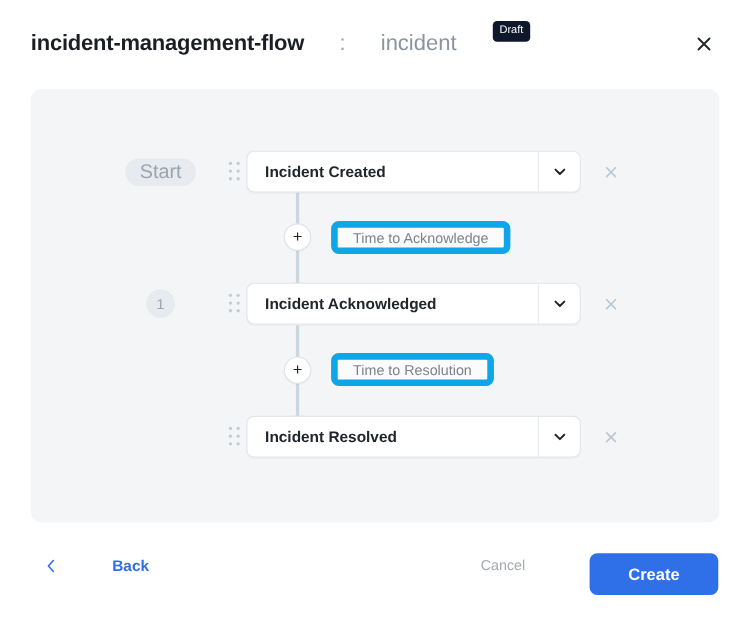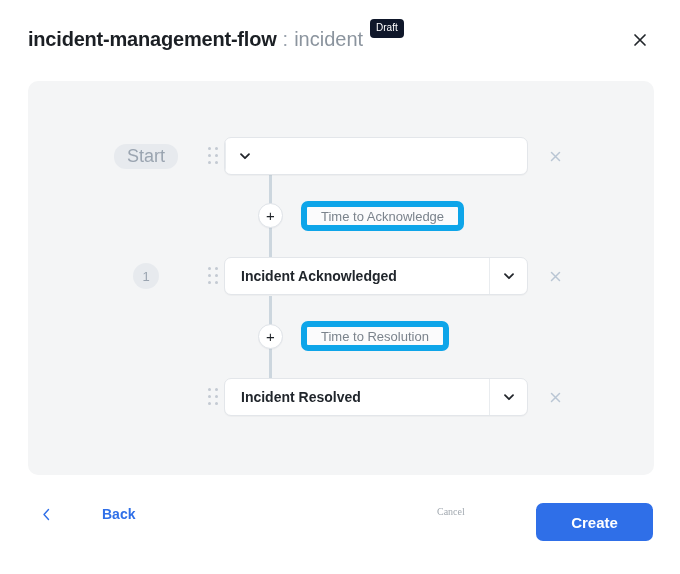--- a/index.html
+++ b/index.html
@@ -23,20 +23,21 @@
   .header {
     position: absolute;
     left: 0; top: 0;
     width: 680px; height: 78px;
   }
   .title-wrap {
     position: absolute;
     left: 28px; top: 24px;
     display: flex;
     align-items: flex-start;
+    gap: 26px;
   }
   .title-main {
     font-size: 20px;
     font-weight: bold;
     color: #1b1f24;
     letter-spacing: -0.2px;
     line-height: 30px;
   }
   .title-sep {
     font-size: 20px;
@@ -272,24 +273,23 @@
   .back-chev {
     margin-right: 8px;
     display: flex;
     align-items: center;
     color: #2f6fe8;
     font-weight: normal;
   }
   .cancel-btn {
     position: absolute;
     left: 437px; top: 31px;
-    font-size: 10px;
+    font-size: 13px;
     color: #a2a9b0;
     cursor: pointer;
-    font-family: Liberation Serif, serif;
   }
   .create-btn {
     position: absolute;
     left: 536px; top: 503px;
     width: 117px; height: 38px;
     background: #2f6fe8;
     color: #ffffff;
     border-radius: 7px;
     display: flex;
     align-items: center;
@@ -333,20 +333,21 @@
         </div>
         <div class="drag-handle">
           <i></i>
             <i></i>
             <i></i>
             <i></i>
             <i></i>
             <i></i>
         </div>
         <div class="select-box">
+          <div class="select-value">Incident Created</div>
           <div class="select-caret">
             <svg width="14" height="14" viewBox="0 0 14 14" fill="none" stroke="currentColor" stroke-width="1.8" stroke-linecap="round" stroke-linejoin="round">
               <path d="M3 5.2 L7 9.2 L11 5.2"></path>
             </svg>
           </div>
         </div>
         <div class="row-delete">
           <svg width="13" height="13" viewBox="0 0 13 13" fill="none" stroke="currentColor" stroke-width="1.5" stroke-linecap="round">
             <path d="M2.5 2.5 L10.5 10.5 M10.5 2.5 L2.5 10.5"></path>
           </svg>

